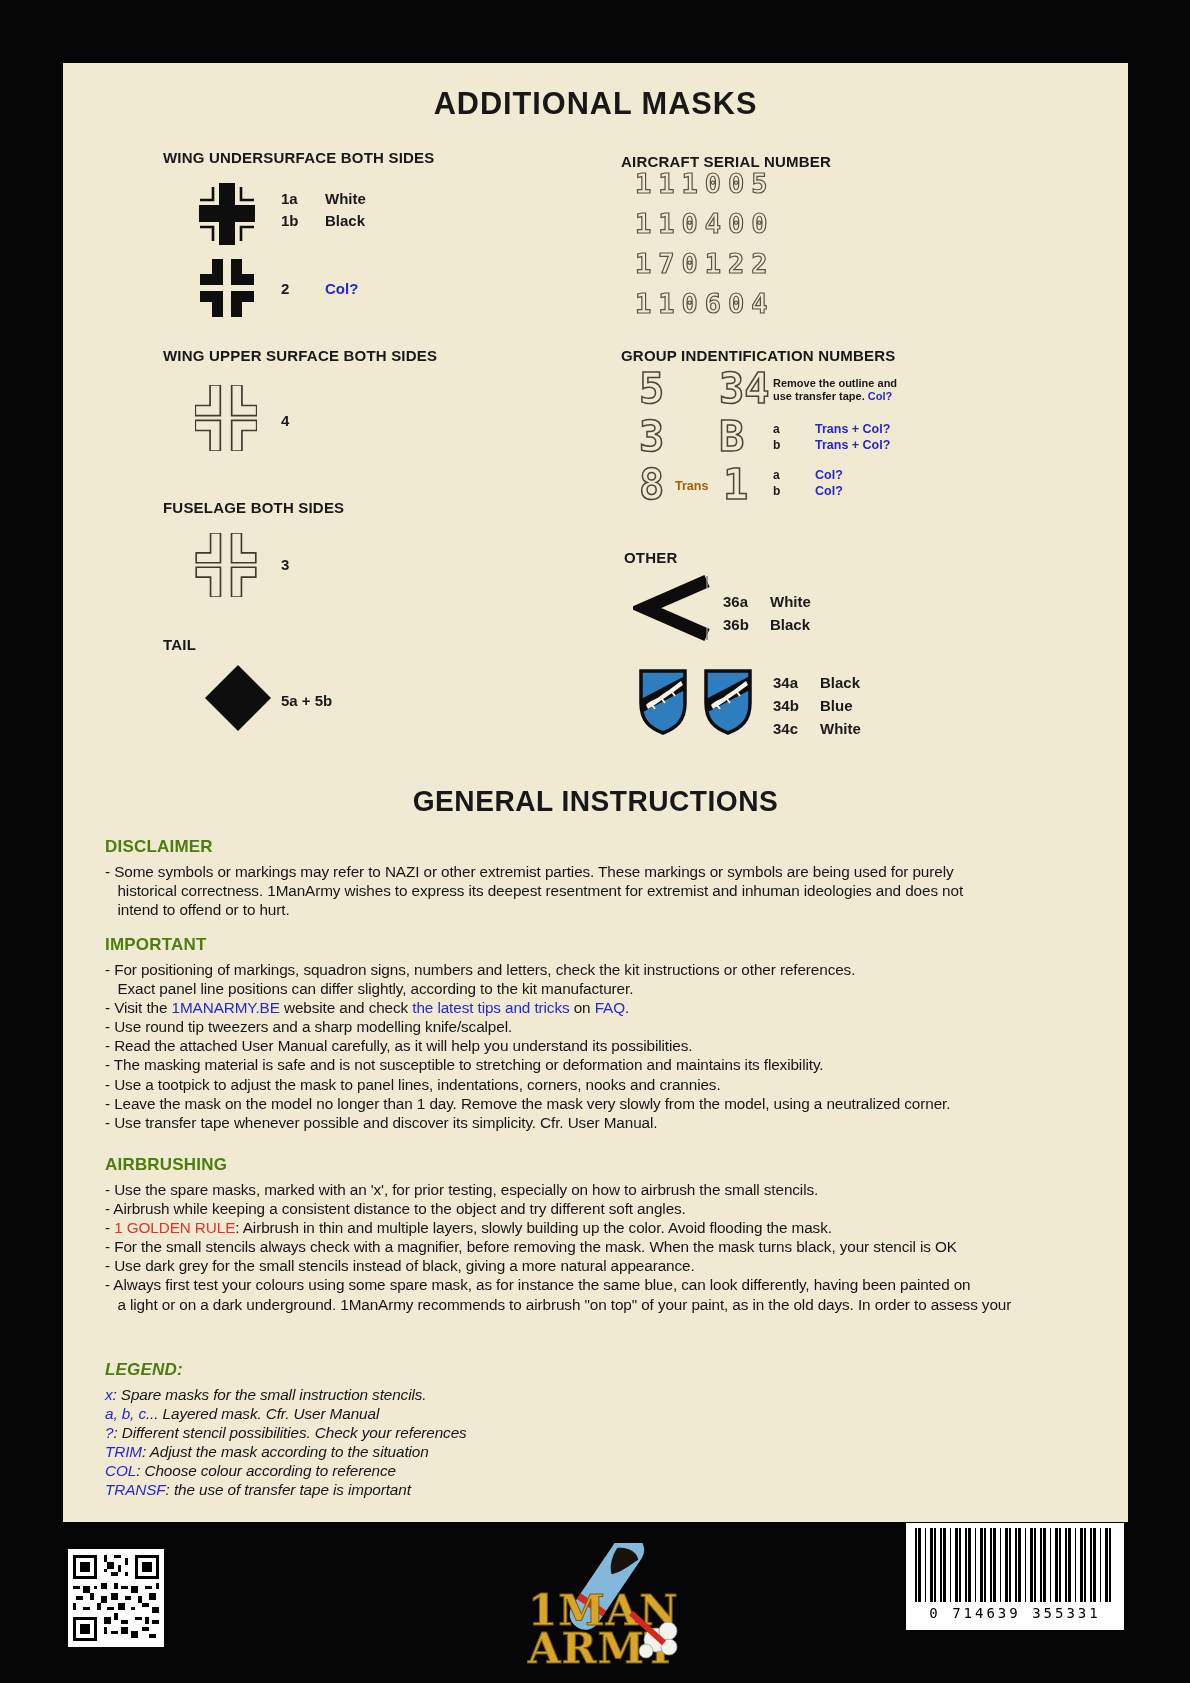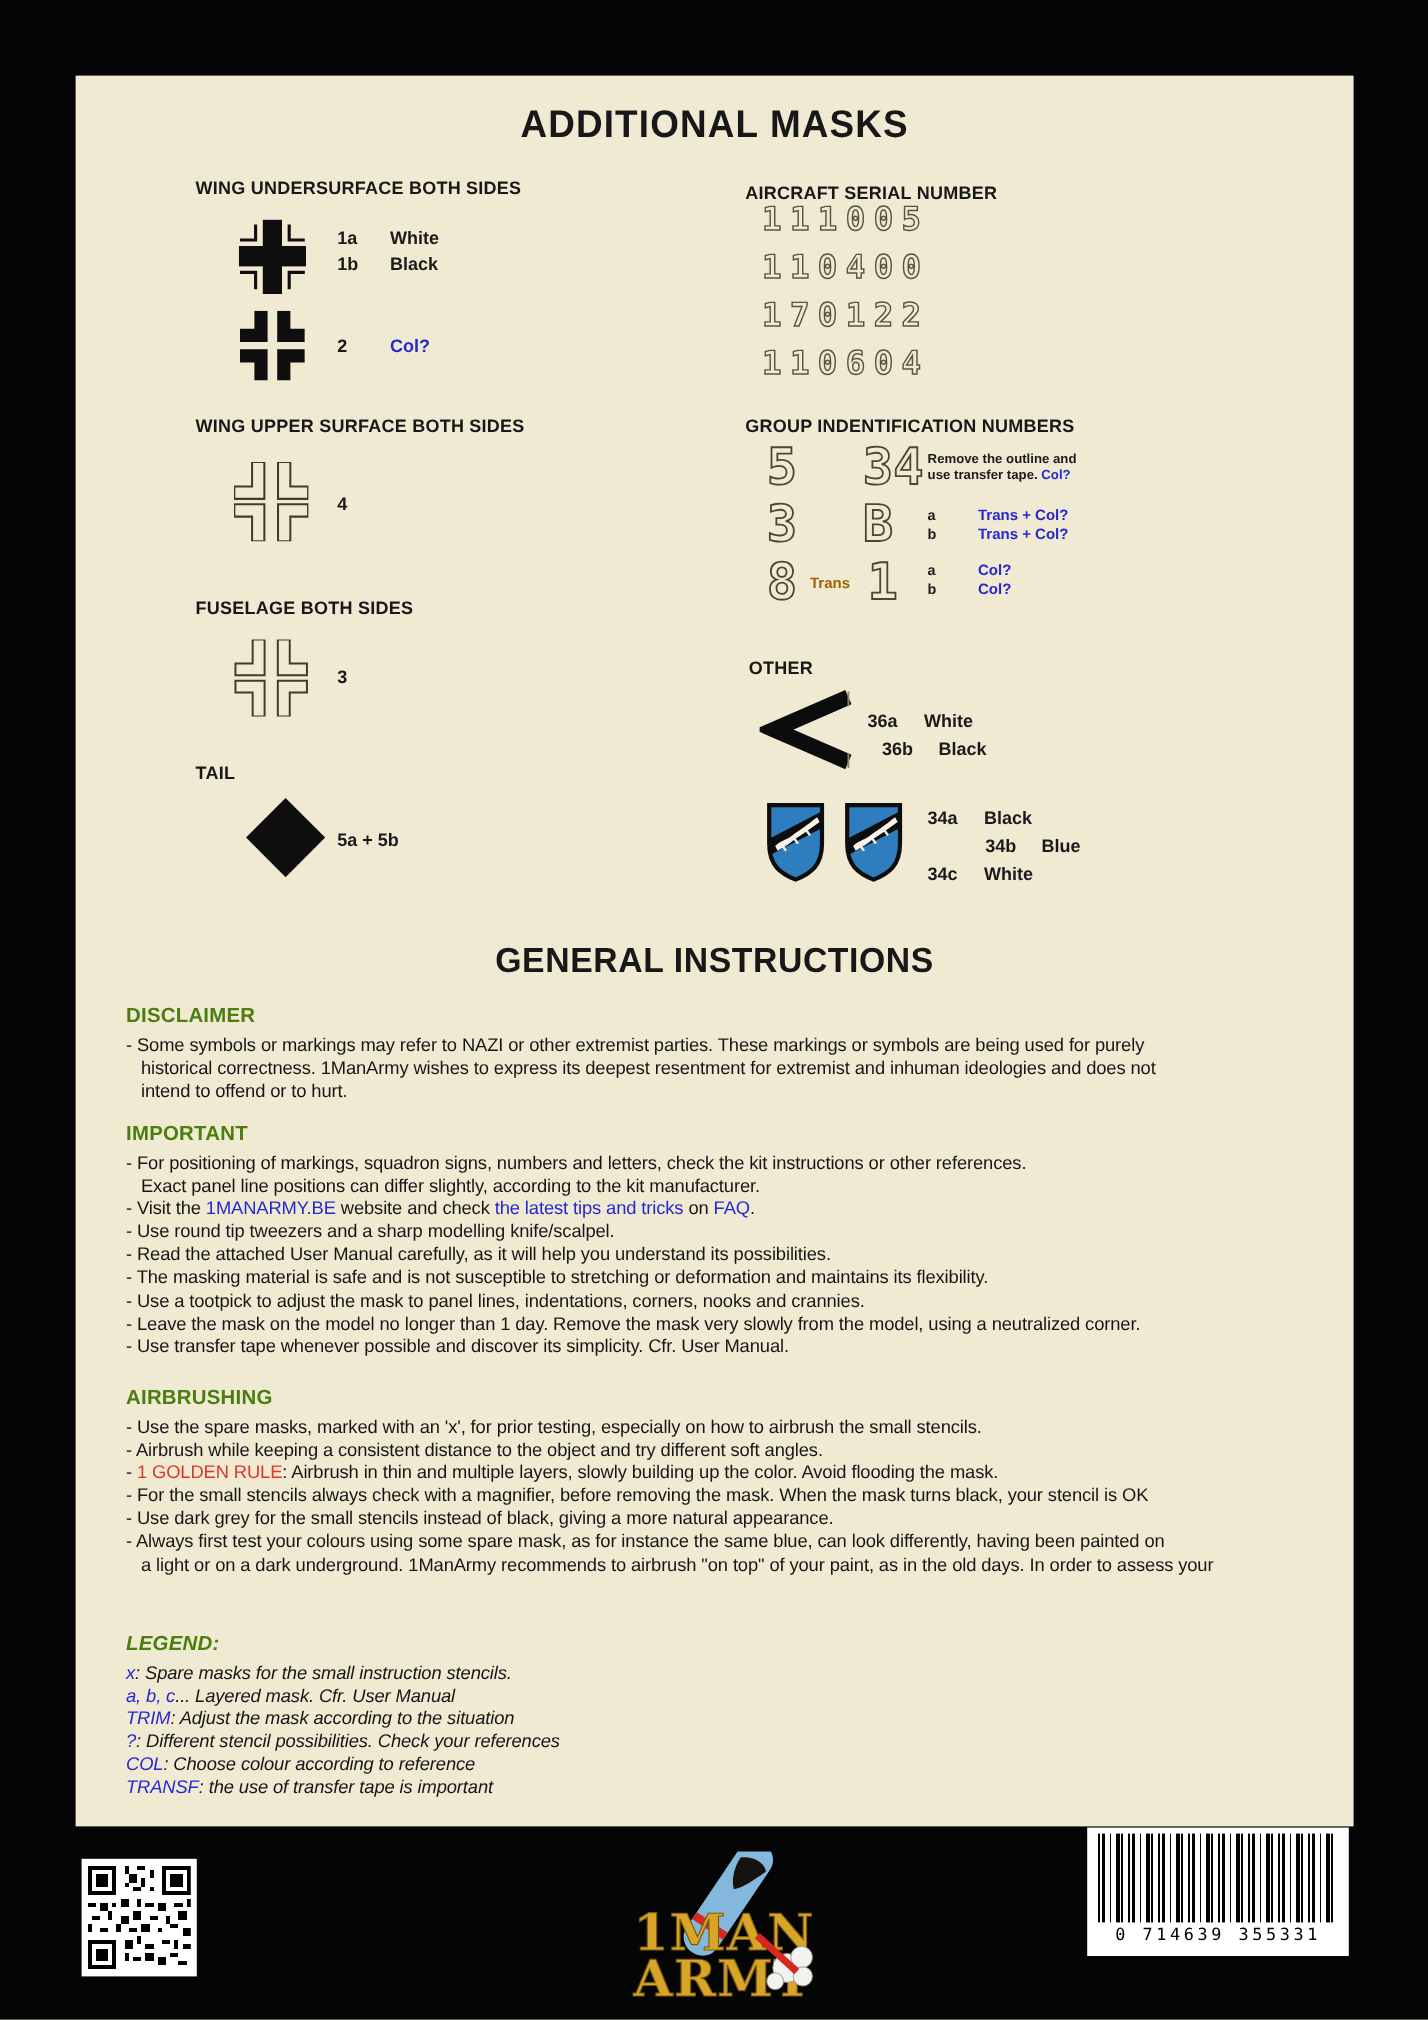--- a/index.html
+++ b/index.html
@@ -220,21 +220,21 @@
       <line x1="74" y1="53" x2="74" y2="65" stroke="#8a8570" stroke-width="1.5"></line>
     </svg>
   </div>
   <div class="abs" style="left:660px;top:527px;">
 
       <div class="lr-row" style="height:23px;">
         <span class="num" style="width:47px;font-weight:700;">36a</span>
         <span class="val">White</span>
       </div>
 
-      <div class="lr-row" style="height:23px;margin-left:12px;">
+      <div class="lr-row" style="height:23px;">
         <span class="num" style="width:47px;font-weight:700;">36b</span>
         <span class="val">Black</span>
       </div>
     </div>
 
   <div class="abs" style="left:574px;top:606px;">
     <svg width="52" height="66" viewBox="0 0 50 66">
       <path d="M3,2 H47 V34 C47,52 38,59 25,64 C12,59 3,52 3,34 Z" fill="#2e7dbf" stroke="#0d0d0d" stroke-width="3.5"></path>
       <polygon points="3,30 47,7 47,21 3,44" fill="#0d0d0d"></polygon>
       <path d="M8,36 C13,31 17,31 21,28 C26,24 30,22 35,18 C38,16 40,14 43,12 L45,16 C41,19 38,21 34,24 C30,27 26,29 21,33 C17,36 13,38 10,40 Z" fill="#f5f3ea"></path>
@@ -249,21 +249,21 @@
       <path d="M14,36 l3,4 M24,30 l3,4 M34,23 l3,4" stroke="#f5f3ea" stroke-width="2" fill="none"></path>
     </svg>
   </div>
   <div class="abs" style="left:710px;top:608px;">
 
       <div class="lr-row" style="height:23px;">
         <span class="num" style="width:47px;font-weight:700;">34a</span>
         <span class="val">Black</span>
       </div>
 
-      <div class="lr-row" style="height:23px;margin-left:48px;">
+      <div class="lr-row" style="height:23px;">
         <span class="num" style="width:47px;font-weight:700;">34b</span>
         <span class="val">Blue</span>
       </div>
 
       <div class="lr-row" style="height:23px;">
         <span class="num" style="width:47px;font-weight:700;">34c</span>
         <span class="val">White</span>
       </div>
     </div>
 
@@ -308,22 +308,22 @@
         <div class="tline"><span>   a light or on a dark underground. 1ManArmy recommends to airbrush "on top" of your paint, as in the old days. In order to assess your</span></div>
       </div>
   </div>
 
   <div class="tblock legend" style="top:1297px;font-style:italic;">
     <h3>LEGEND:</h3>
     <div>
 
     <div class="tline"><span class="c-blue">x</span><span>: Spare masks for the small instruction stencils.</span></div>
         <div class="tline"><span class="c-blue">a, b, c</span><span>... Layered mask. Cfr. User Manual</span></div>
+        <div class="tline"><span class="c-blue">?</span><span>: Different stencil possibilities. Check your references</span></div>
         <div class="tline"><span class="c-blue">TRIM</span><span>: Adjust the mask according to the situation</span></div>
-        <div class="tline"><span class="c-blue">?</span><span>: Different stencil possibilities. Check your references</span></div>
         <div class="tline"><span class="c-blue">COL</span><span>: Choose colour according to reference</span></div>
         <div class="tline"><span class="c-blue">TRANSF</span><span>: the use of transfer tape is important</span></div>
       </div>
   </div>
 
 </div>
 
 <div class="qr-box">
   <svg width="86" height="88" viewBox="0 0 25 25" shape-rendering="crispEdges">
     <rect x="0" y="0" width="25" height="25" fill="#fff"></rect>

